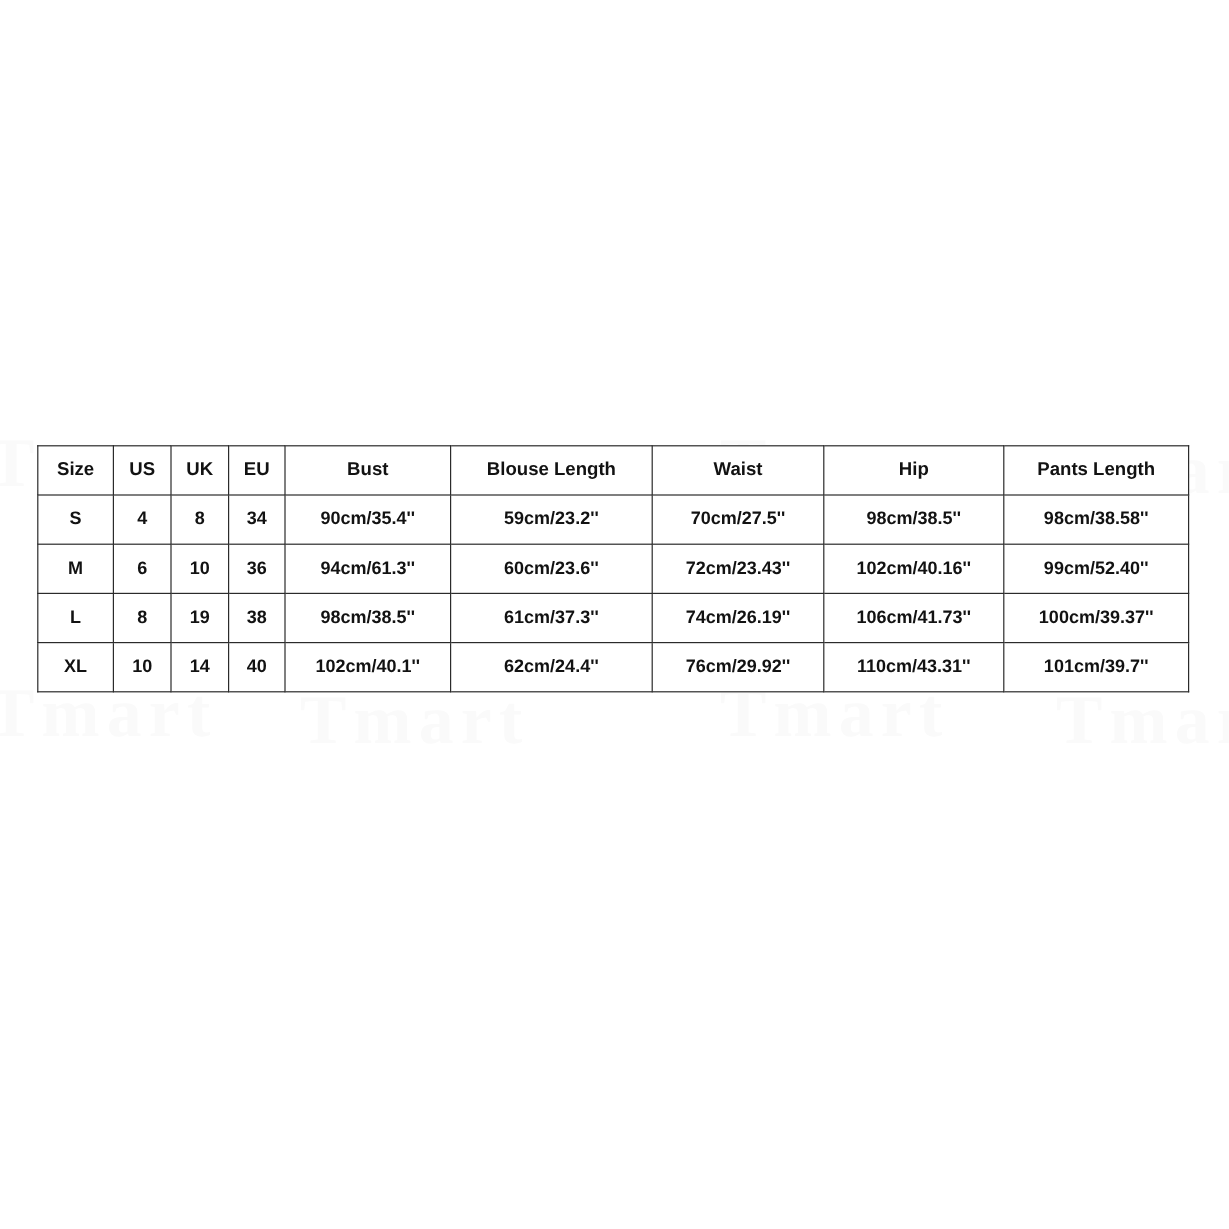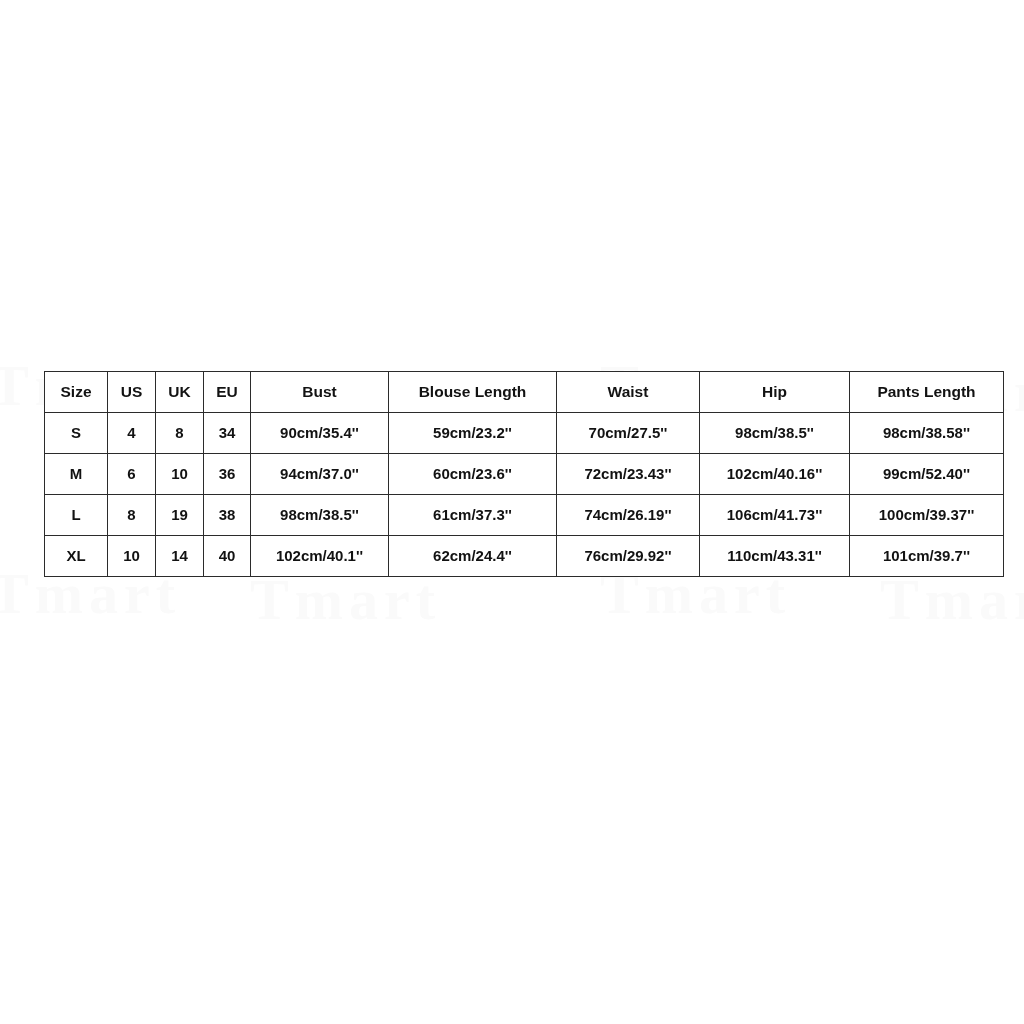--- a/index.html
+++ b/index.html
@@ -39,21 +39,21 @@
   .wm-c { left: 600px;  top: 352px; font-size: 58px; }
   .wm-d { left: 880px;  top: 358px; font-size: 58px; }
   .wm-e { left: -10px;  top: 560px; font-size: 58px; }
   .wm-f { left: 250px;  top: 566px; font-size: 58px; }
   .wm-g { left: 600px;  top: 560px; font-size: 58px; }
   .wm-h { left: 880px;  top: 566px; font-size: 58px; }
 
   
   .size-chart-wrap {
     position: absolute;
-    left: 44px;
+    left: 31px;
     top: 371px;
     width: 959px;
     z-index: 2;
   }
   table.size-chart {
     border-collapse: collapse;
     width: 959px;
     table-layout: fixed;
     background: #ffffff;
   }
@@ -138,21 +138,21 @@
         <td>59cm/23.2''</td>
         <td>70cm/27.5''</td>
         <td>98cm/38.5''</td>
         <td>98cm/38.58''</td>
       </tr>
       <tr>
         <td>M</td>
         <td>6</td>
         <td>10</td>
         <td>36</td>
-        <td>94cm/37.0''</td>
+        <td>94cm/61.3''</td>
         <td>60cm/23.6''</td>
         <td>72cm/23.43''</td>
         <td>102cm/40.16''</td>
         <td>99cm/52.40''</td>
       </tr>
       <tr>
         <td>L</td>
         <td>8</td>
         <td>19</td>
         <td>38</td>

